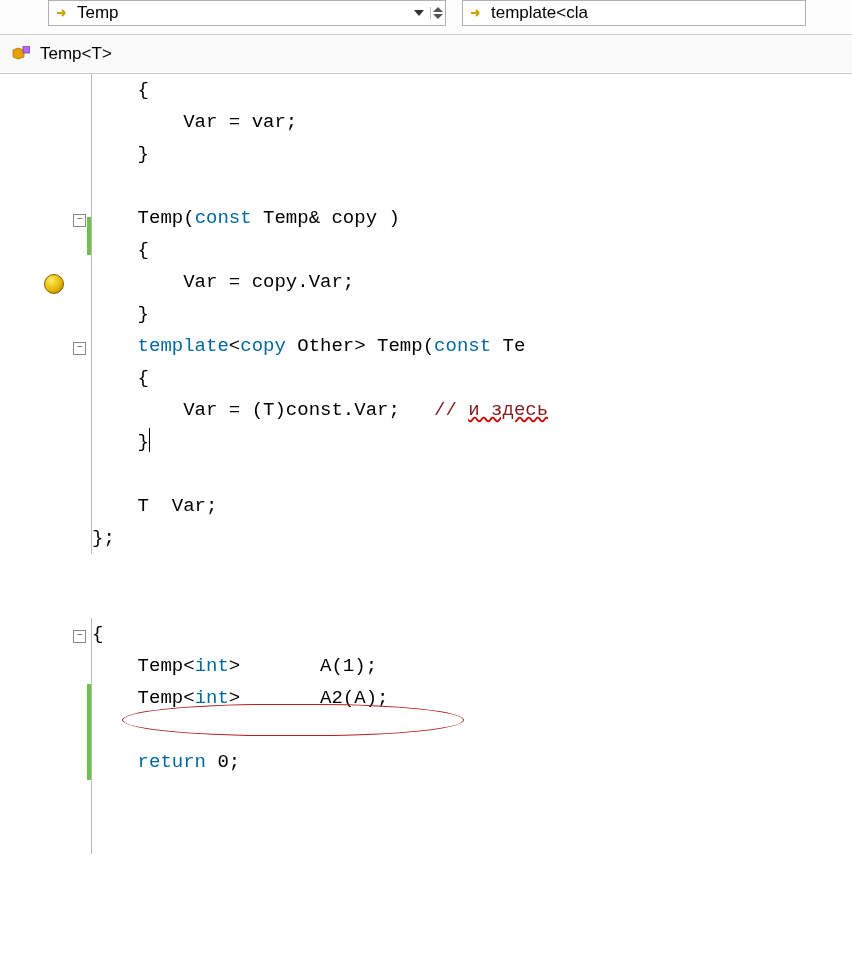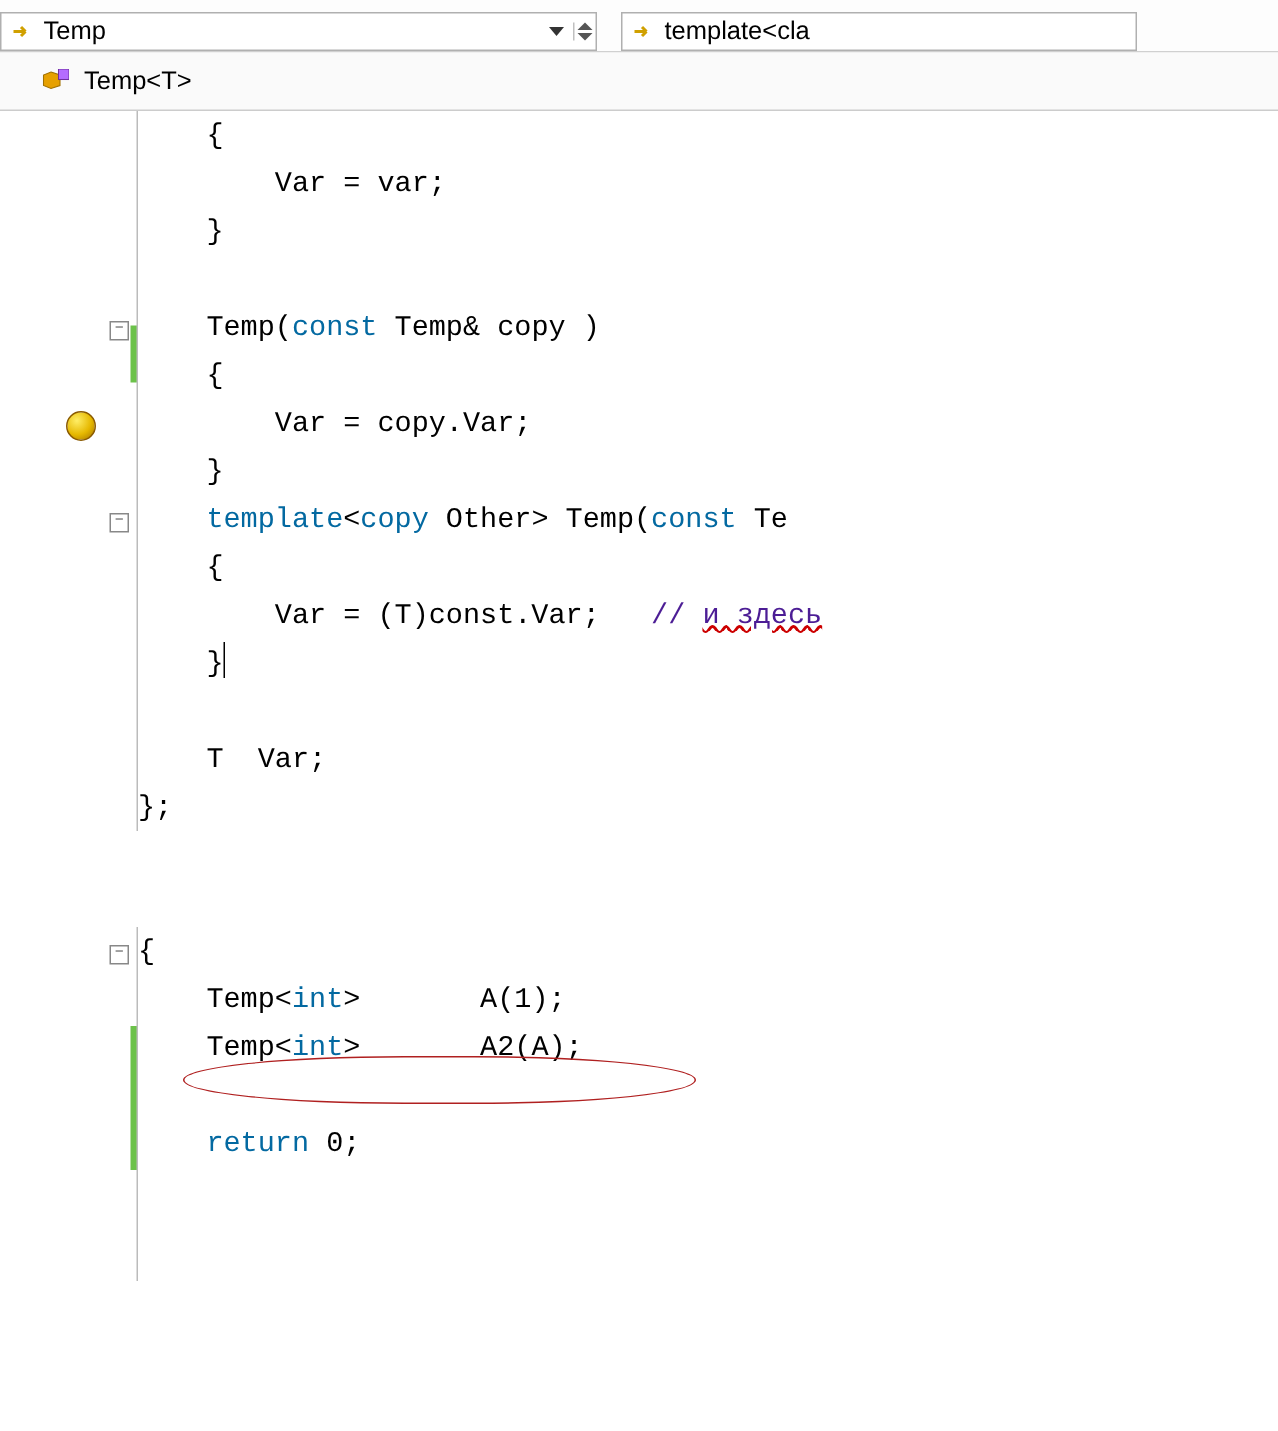--- a/index.html
+++ b/index.html
@@ -13,24 +13,25 @@
     overflow: hidden;
   }
   .top-bars {
     display: flex;
     flex-direction: column;
     font-family: 'Segoe UI', Tahoma, sans-serif;
     font-size: 17px;
   }
   .dropdown-row {
     display: flex;
-    align-items: flex-end;
+    align-items: flex-start;
     height: 34px;
     border-bottom: 1px solid #d0d0d0;
     background: #fdfdfd;
+    padding-left: 48px;
   }
   .scope-box {
     display: flex;
     align-items: center;
     border: 1px solid #b0b0b0;
     height: 26px;
     background: #fff;
     padding: 0 2px 0 6px;
     box-sizing: border-box;
   }
@@ -70,21 +71,21 @@
     border-right: 5px solid transparent;
   }
   .spin-up { border-bottom: 5px solid #555; margin-bottom: 2px; }
   .spin-down { border-top: 5px solid #555; }
 
   .second-bar {
     display: flex;
     align-items: center;
     height: 38px;
     border-bottom: 1px solid #ccc;
-    padding-left: 28px;
+    padding-left: 12px;
     background: #fafafa;
   }
   .second-bar .scope-text {
     color: #000;
     margin-left: 4px;
   }
 
   .editor {
     display: flex;
     height: 880px;
@@ -133,21 +134,21 @@
     flex: 1 1 auto;
     position: relative;
   }
   .code-line {
     height: 32px;
     line-height: 32px;
     white-space: pre;
     color: #000;
   }
   .kw { color: #0369a1; }
-  .comment { color: #4c1d95; margin-top: 28px; }
+  .comment { color: #7f1d1d; margin-top: 28px; }
   .wavy-red {
     text-decoration: underline wavy #c00;
   }
   .outline-vbar {
     position: absolute;
     left: 0px;
     width: 1px;
     background: #bbb;
   }
   .circle-annot {

